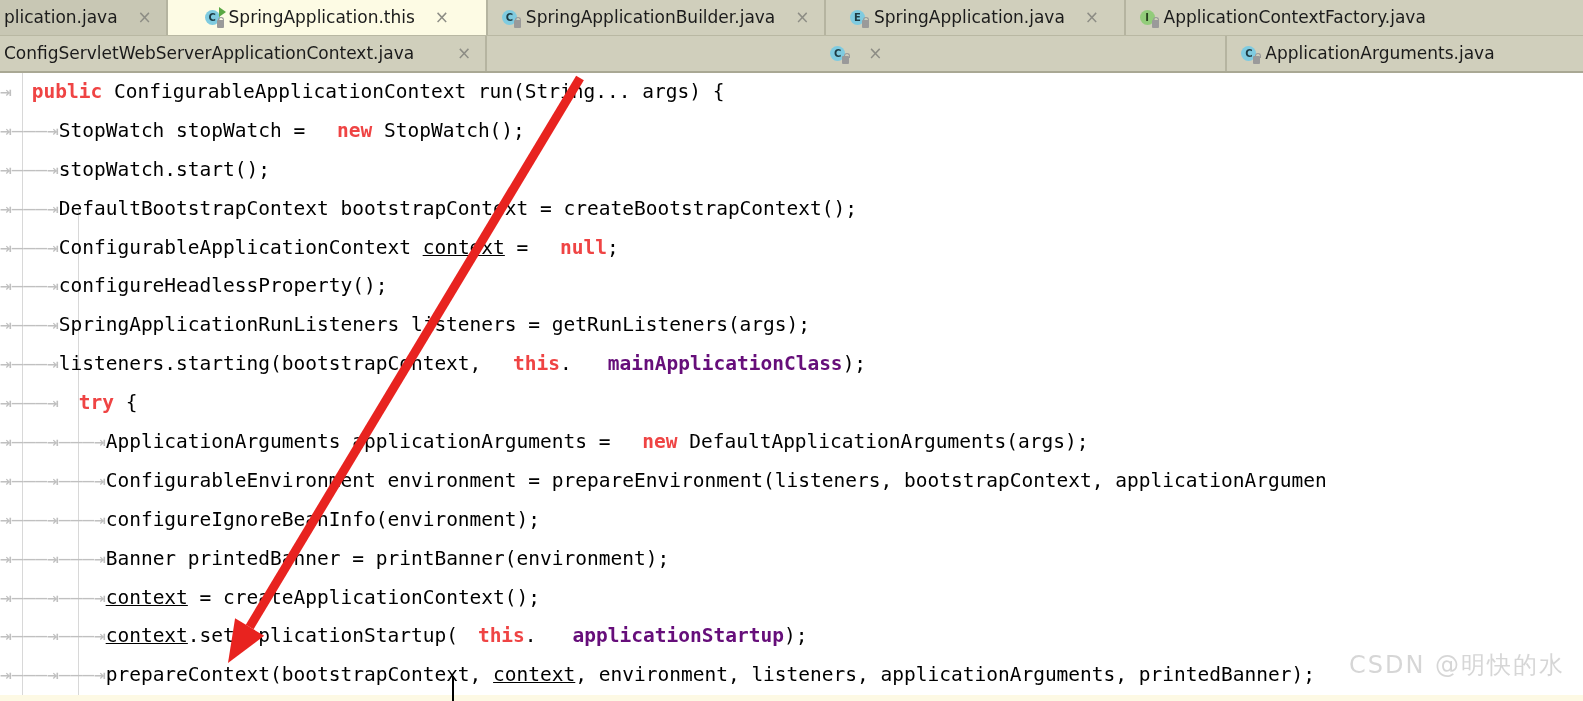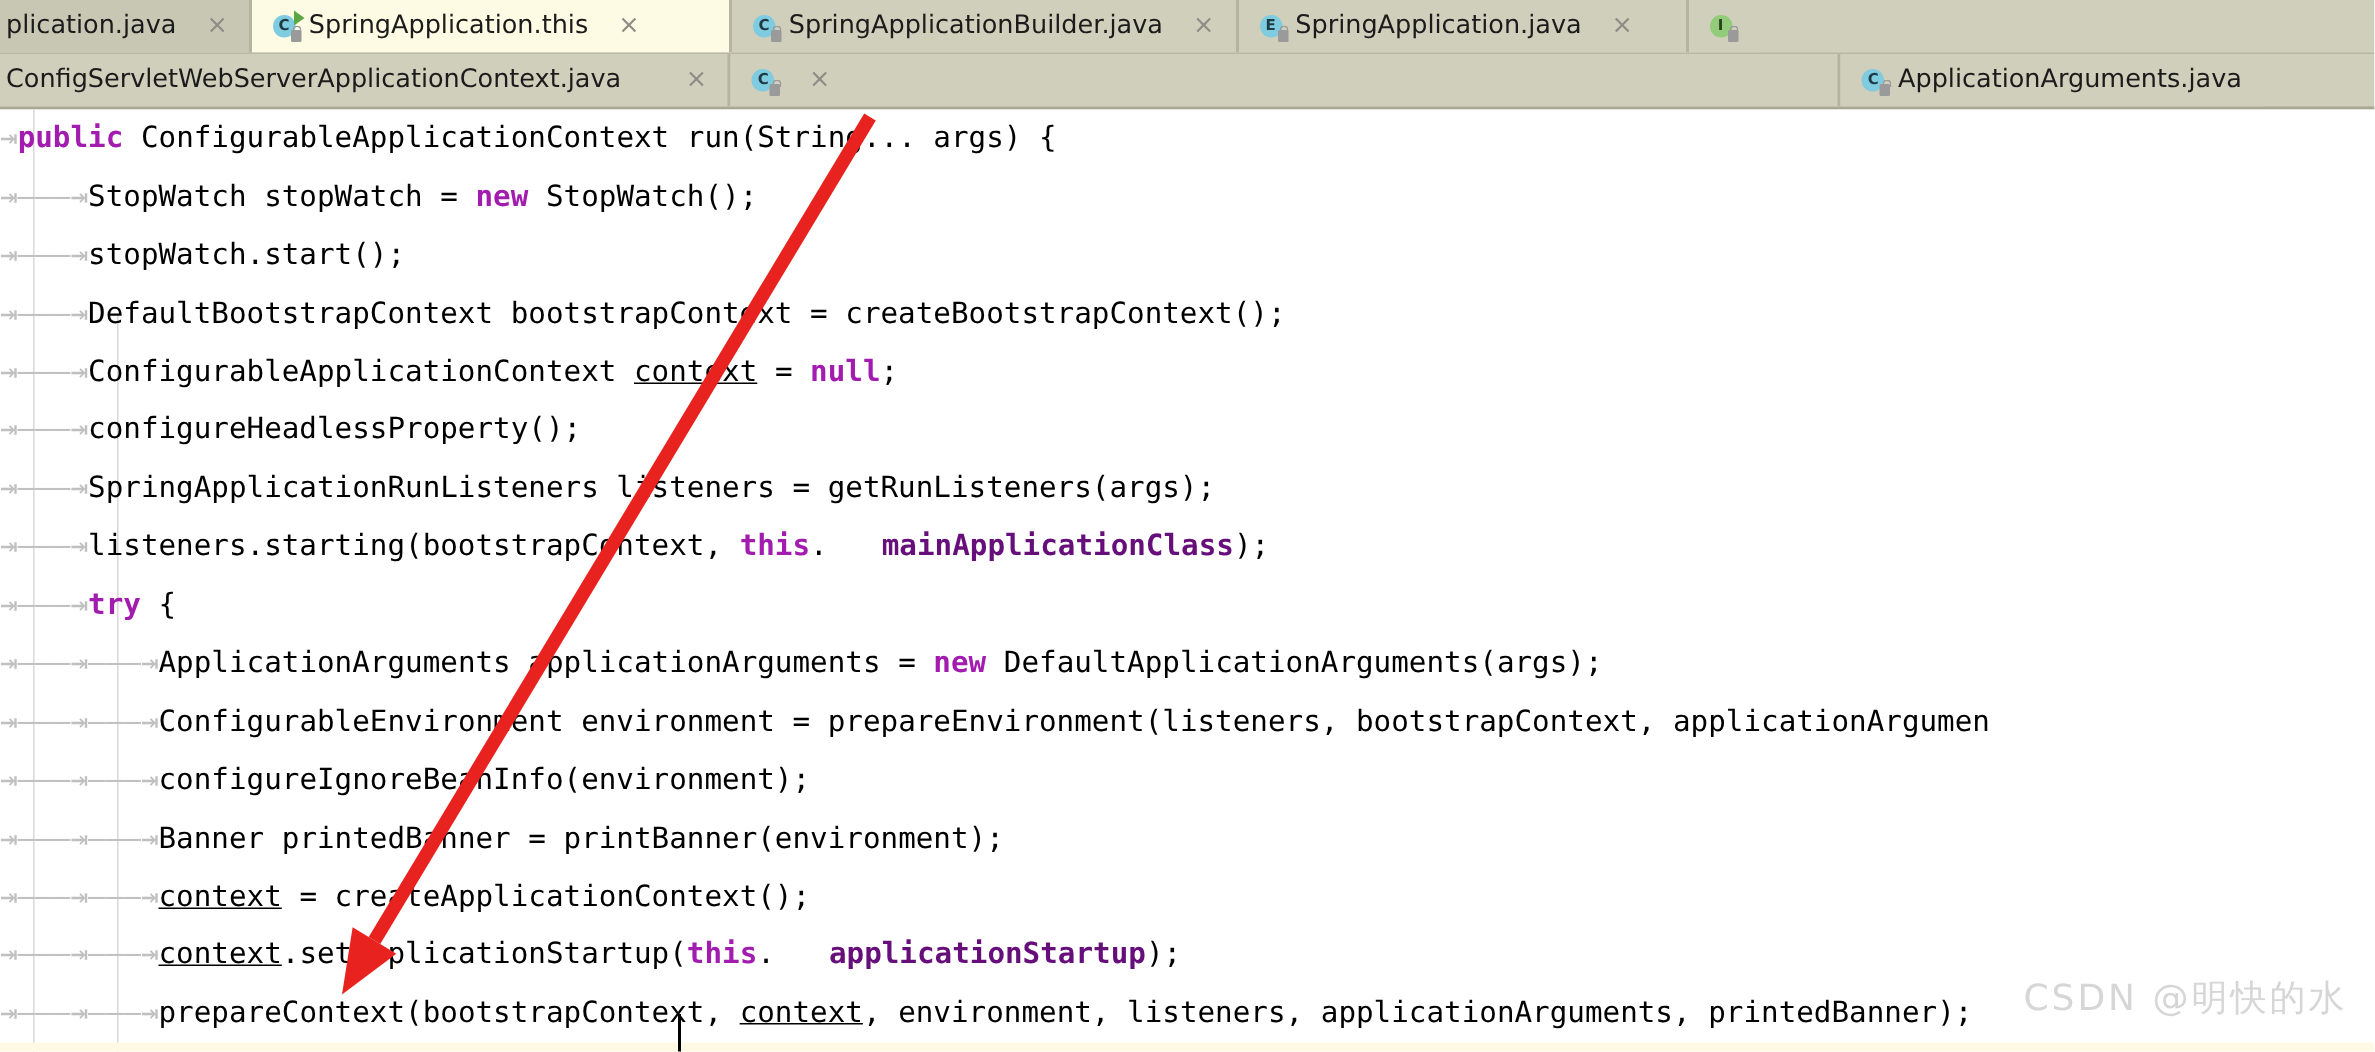--- a/index.html
+++ b/index.html
@@ -21,20 +21,21 @@
     height: 35px;
     overflow: hidden;
     position: relative;
   }
   .tabbar.row1 { border-bottom: 1px solid #b9b8a3; }
   .tabbar.row2 { border-bottom: 2px solid #a9a894; }
 
   .tab {
     display: flex;
     align-items: center;
+    justify-content: center;
     gap: 6px;
     padding: 0 14px;
     font-size: 17px;
     color: #1b1b1b;
     background: #d0cfbc;
     border-right: 2px solid #b5b4a0;
     position: relative;
     white-space: nowrap;
     flex: none;
     font-family: "DejaVu Sans", sans-serif;
@@ -108,21 +109,21 @@
     position: relative;
     z-index: 2;
   }
   .line {
     height: 38.9px;
     white-space: pre;
     position: relative;
   }
   .line.current { background: #fdf9e4; }
 
-  .kw { color: #a21caf; font-weight: bold; }
+  .kw { color: #ef4444; font-weight: bold; margin-left: 20px; }
   .fld { color: #660e7a; font-weight: bold; padding-left: 36px; }
   .und { text-decoration: underline; }
 
   
   .guide {
     color: #c0c0c0;
   }
 
   
   .vrule {
@@ -201,20 +202,21 @@
     </span>
     <span class="label">SpringApplication.java</span>
     <span class="close">×</span>
   </div>
 
   <div class="tab" style="border-right:none;">
     <span class="ficon i">
       <span class="disc">I</span>
         <span class="lock"></span>
     </span>
+    <span class="label">ApplicationContextFactory.java</span>
   </div>
 </div>
 
 <div class="tabbar row2">
   <div class="tab" style="padding-left:4px;gap:29px;">
     <span class="label">ConfigServletWebServerApplicationContext.java</span>
     <span class="close">×</span>
   </div>
 
   <div class="tab" style="min-width:710px;">

